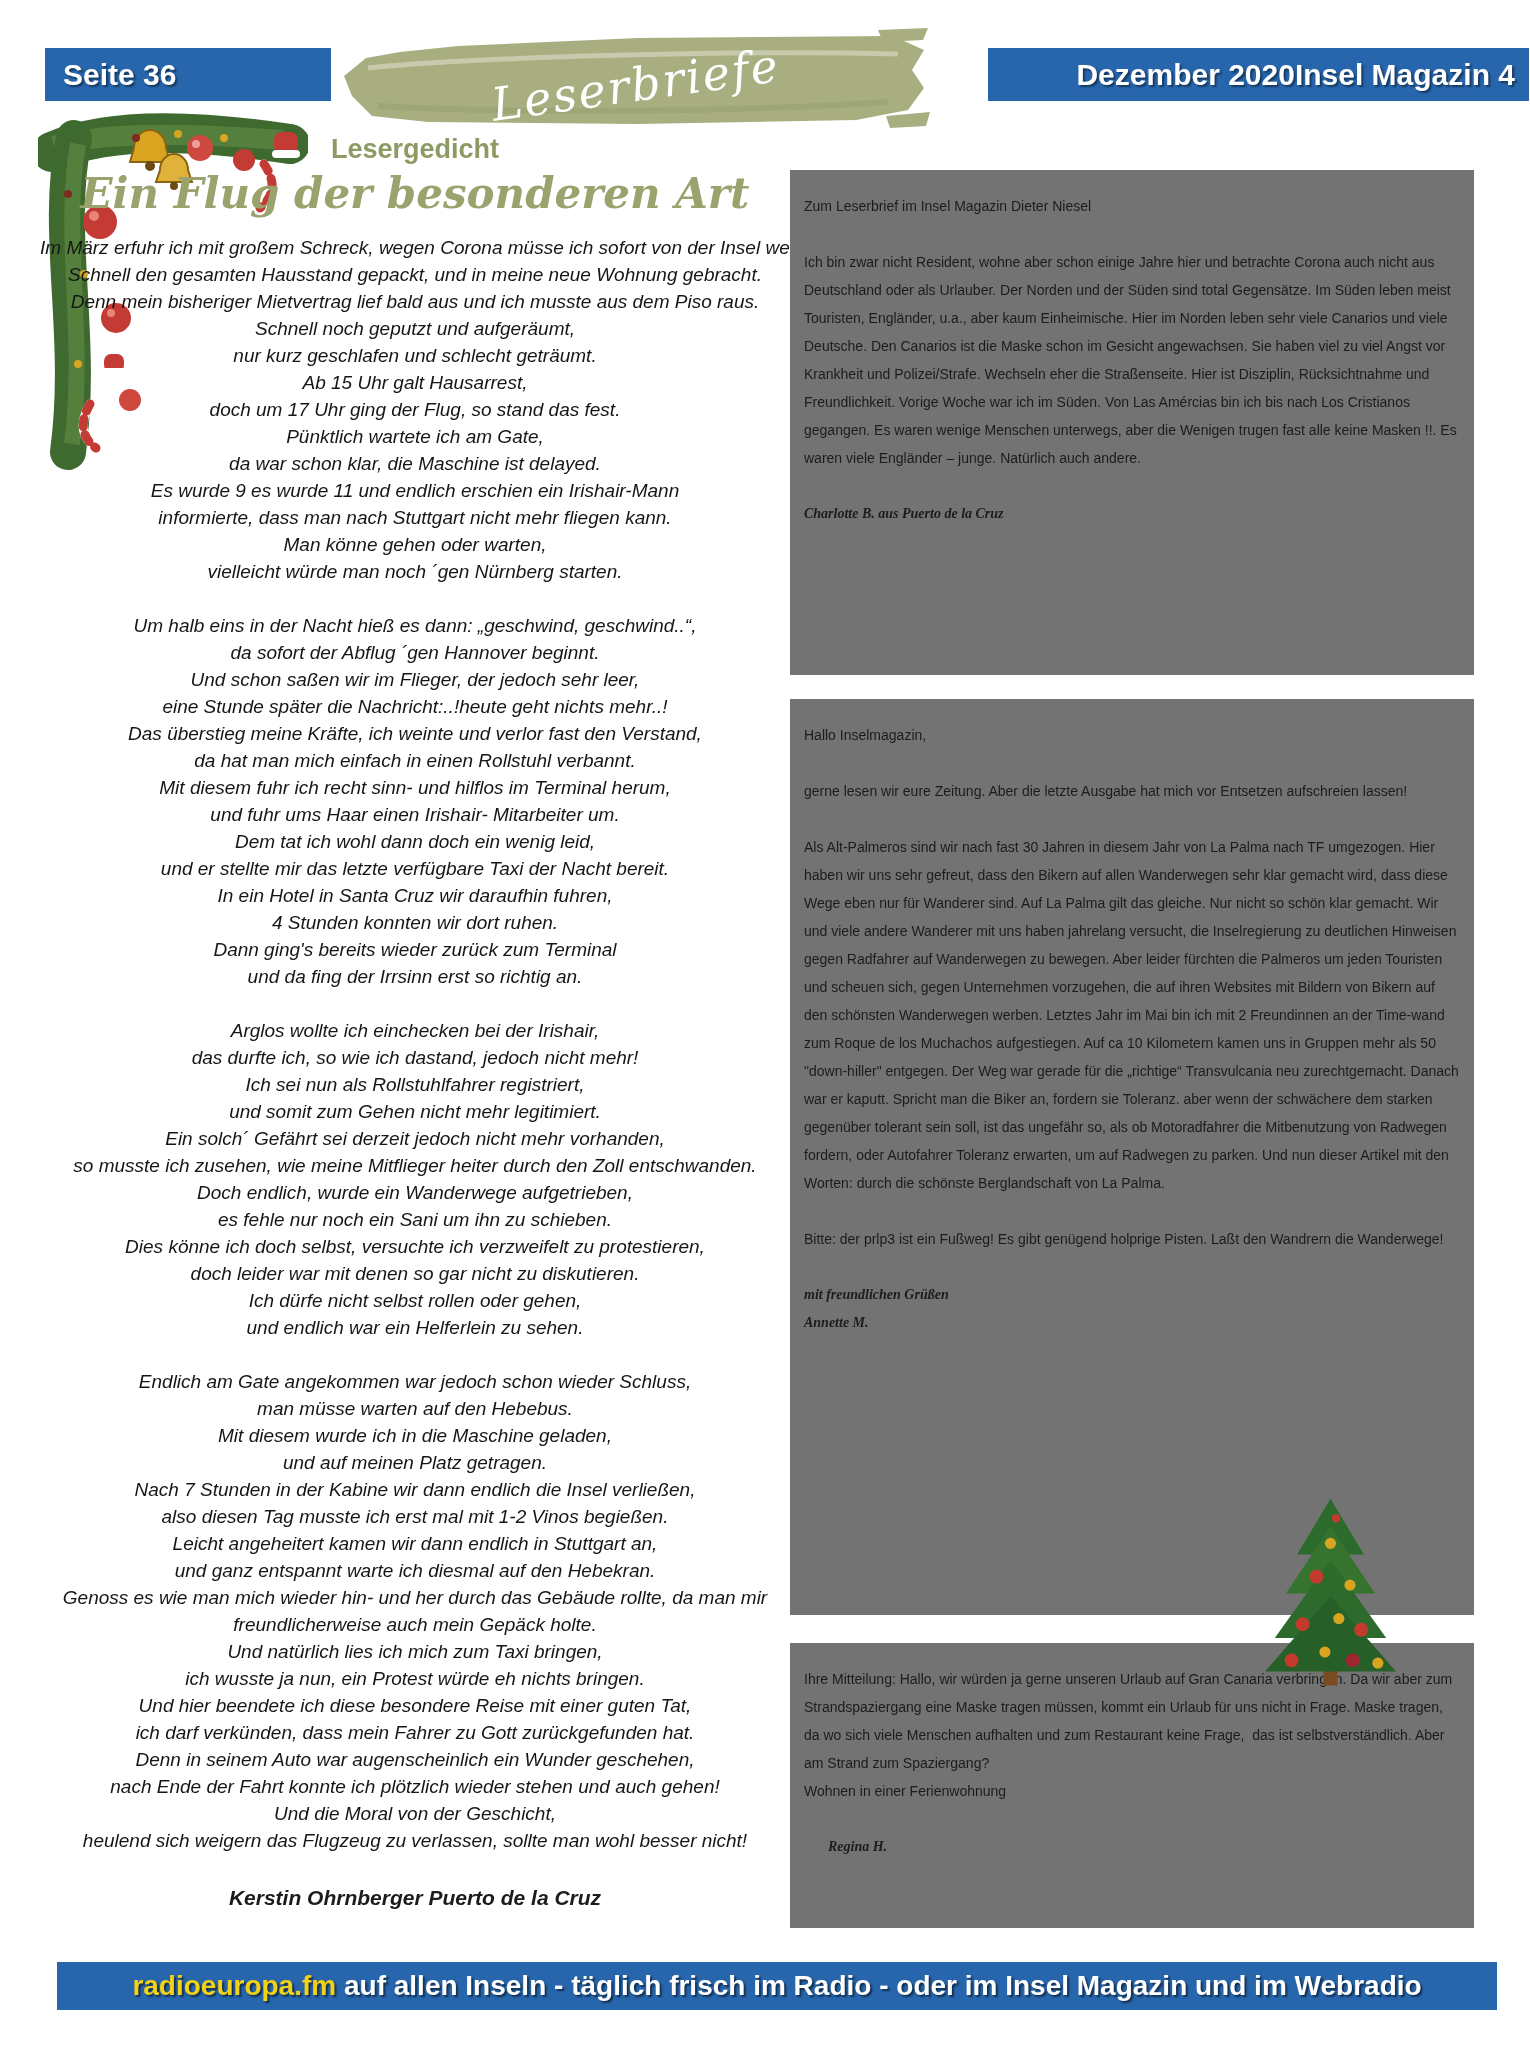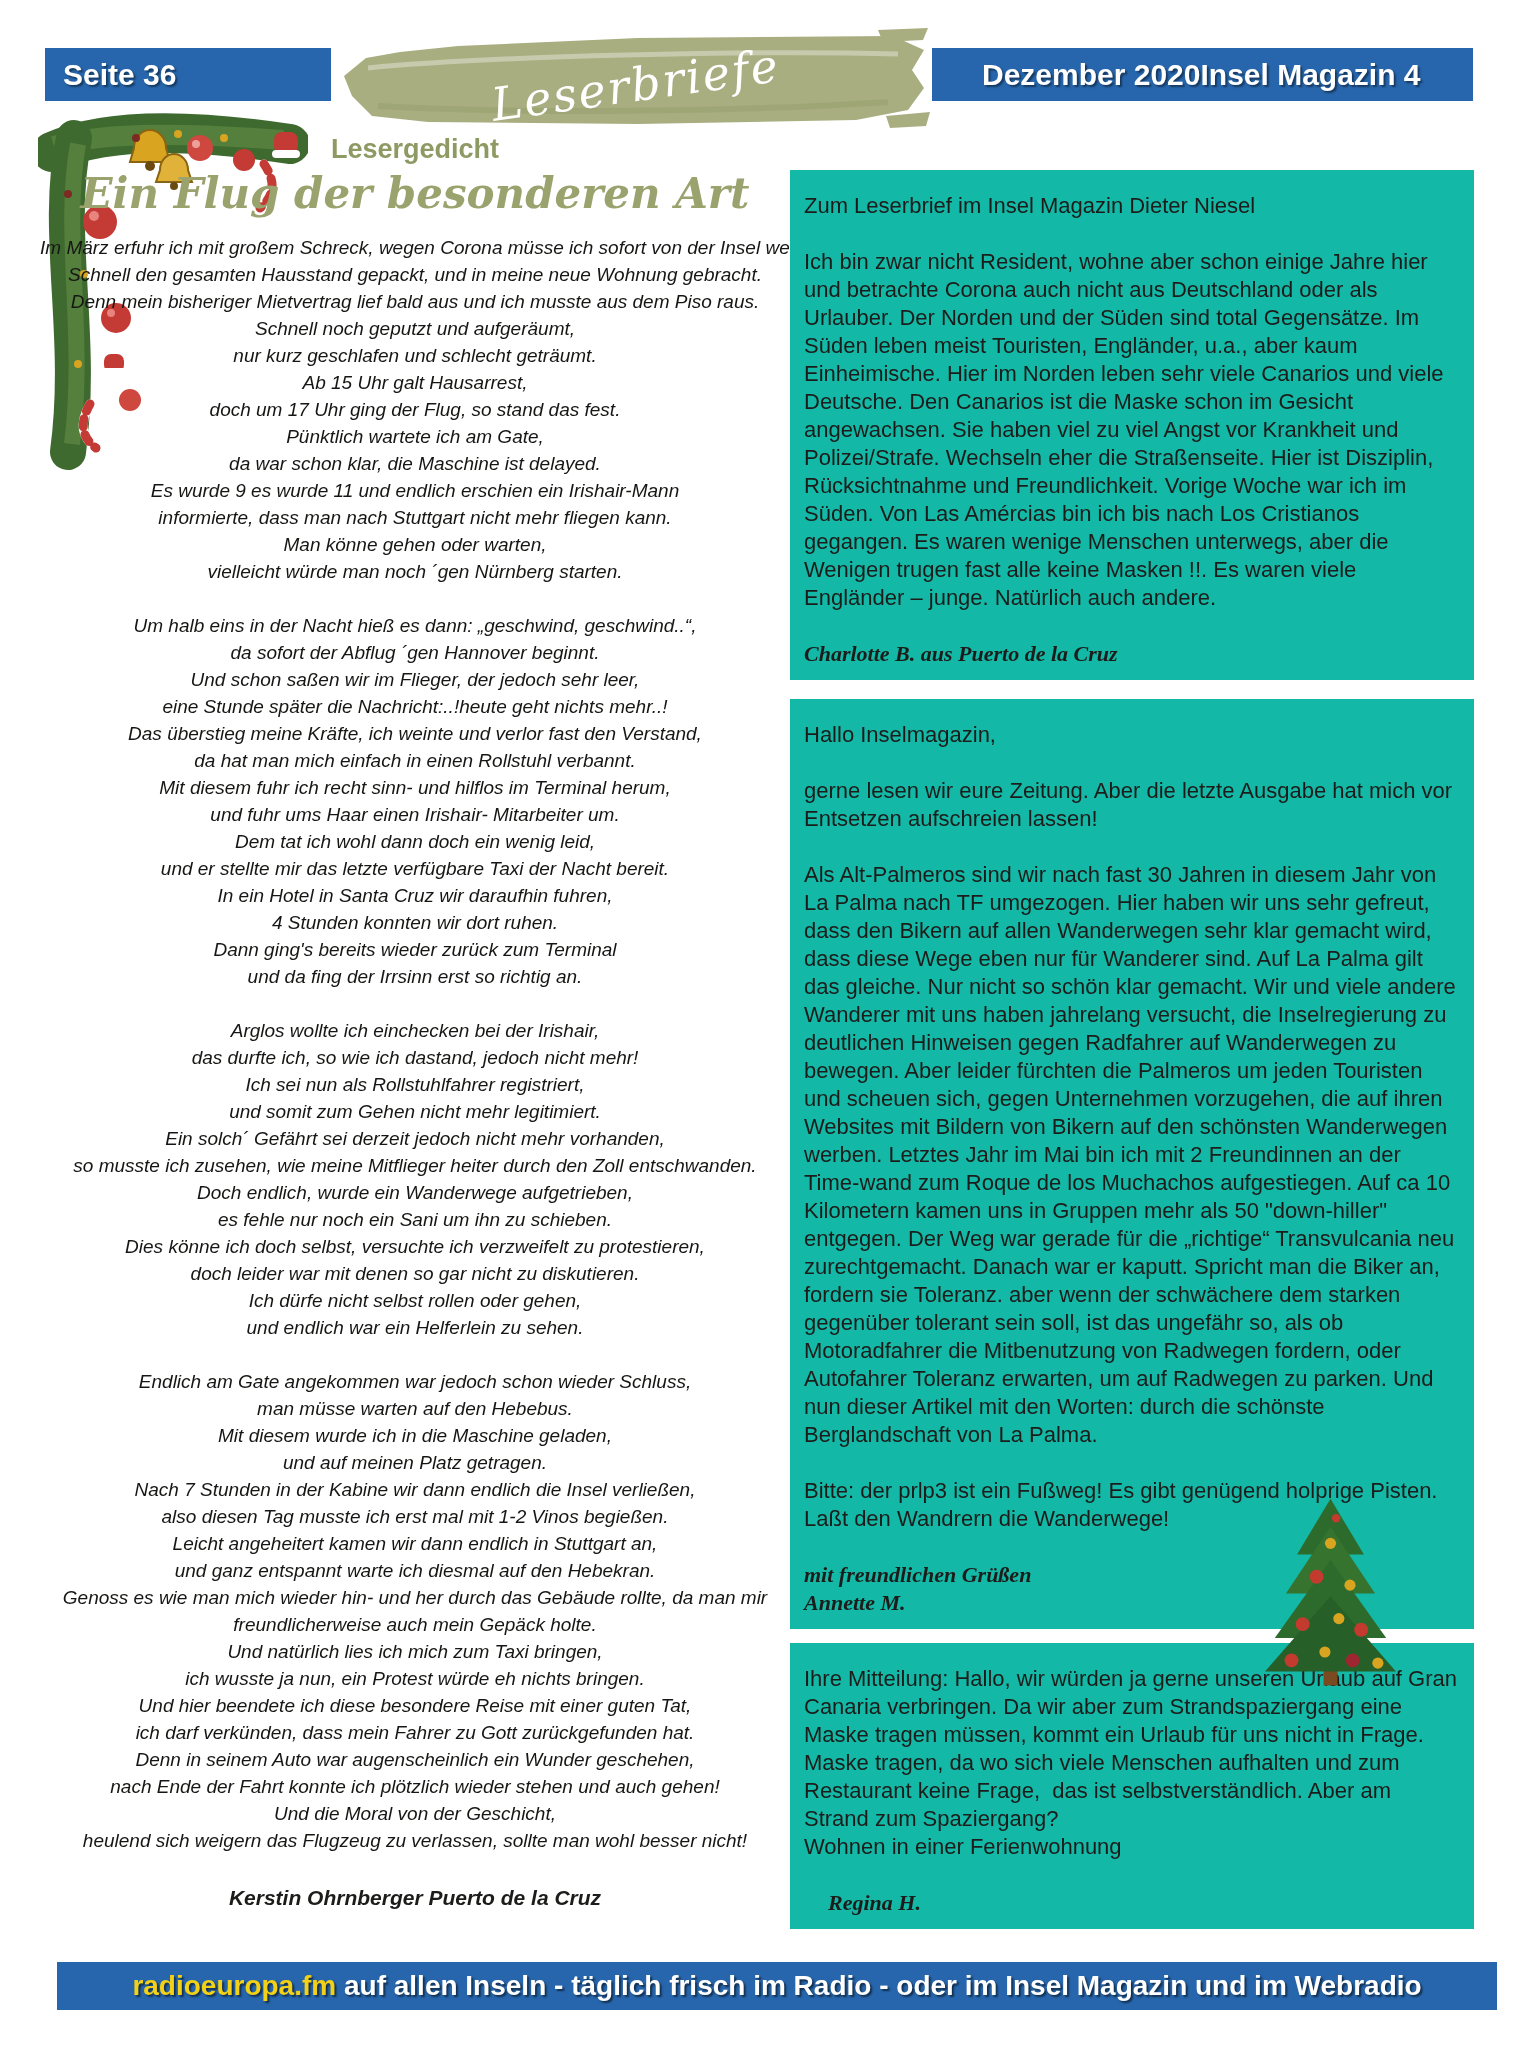--- a/index.html
+++ b/index.html
@@ -3,22 +3,22 @@
 <meta charset="utf-8">
 <style>
   html,body{margin:0;padding:0;background:#ffffff;}
   .page{position:relative;width:1530px;height:2069px;background:#ffffff;overflow:hidden;
         font-family:"Liberation Sans", sans-serif;color:#1c1c1a;padding-left:28px;}
 
   
   .topbar{position:absolute;background:#2766ac;color:#ffffff;font-weight:bold;
           font-size:30px;line-height:53px;text-shadow:2px 2px 2px rgba(0,0,0,.45);}
   .topbar.left{left:45px;top:48px;width:286px;height:53px;padding-left:18px;box-sizing:border-box;}
-  .topbar.right{left:932px;top:48px;width:541px;height:53px;box-sizing:border-box;
-                display:flex;justify-content:flex-start;padding:0 14px 0 50px;}
+  .topbar.right{left:988px;top:48px;width:541px;height:53px;box-sizing:border-box;
+                display:flex;justify-content:flex-end;padding:0 14px 0 50px;}
   .banner{position:absolute;left:338px;top:28px;width:595px;height:108px;}
   .banner svg{position:absolute;left:0;top:0;}
   .banner-text{position:absolute;left:0;right:0;top:30px;text-align:center;
                transform:rotate(-8deg);color:#ffffff;font-family:"DejaVu Serif", serif;
                font-style:italic;font-size:46px;letter-spacing:2px;}
 
   
   .corner-deco{position:absolute;left:38px;top:104px;}
   .tree-deco{position:absolute;left:1258px;top:1496px;z-index:5;}
 
@@ -26,23 +26,23 @@
   .poem-col{position:absolute;left:40px;top:134px;width:750px;text-align:center;}
   .poem-kicker{font-size:27px;font-weight:bold;color:#8e9a63;}
   .poem-title{font-family:"DejaVu Serif", serif;font-style:italic;font-weight:bold;
               font-size:42px;color:#9aa26d;margin:4px 0 16px 0;}
   .poem-body{font-style:italic;font-size:19px;line-height:27px;color:#161614;}
   .poem-line{white-space:nowrap;}
   .poem-line.gap{height:27px;}
   .poem-sig{margin-top:32px;font-size:21px;font-weight:bold;font-style:italic;}
 
   
-  .letter{position:absolute;left:790px;width:684px;background:#14b8a6;
+  .letter{position:absolute;left:790px;width:684px;background:#737373;
           box-sizing:border-box;padding:22px 14px 12px 14px;
-          font-size:22px;line-height:28px;}
+          font-size:14px;line-height:28px;}
   .letter-1{top:170px;min-height:505px;}
   .letter-2{top:699px;min-height:916px;}
   .letter-3{top:1643px;min-height:285px;}
   .para{margin:0 0 28px 0;white-space:pre-wrap;}
   .sig{font-weight:bold;font-style:italic;font-family:Liberation Serif, serif;}
   .letter-3 .sig{margin-top:28px;margin-left:24px;}
   .sig-line{white-space:pre-wrap;}
 
   
   .footer{position:absolute;left:57px;top:1962px;width:1440px;height:48px;background:#2766ac;

